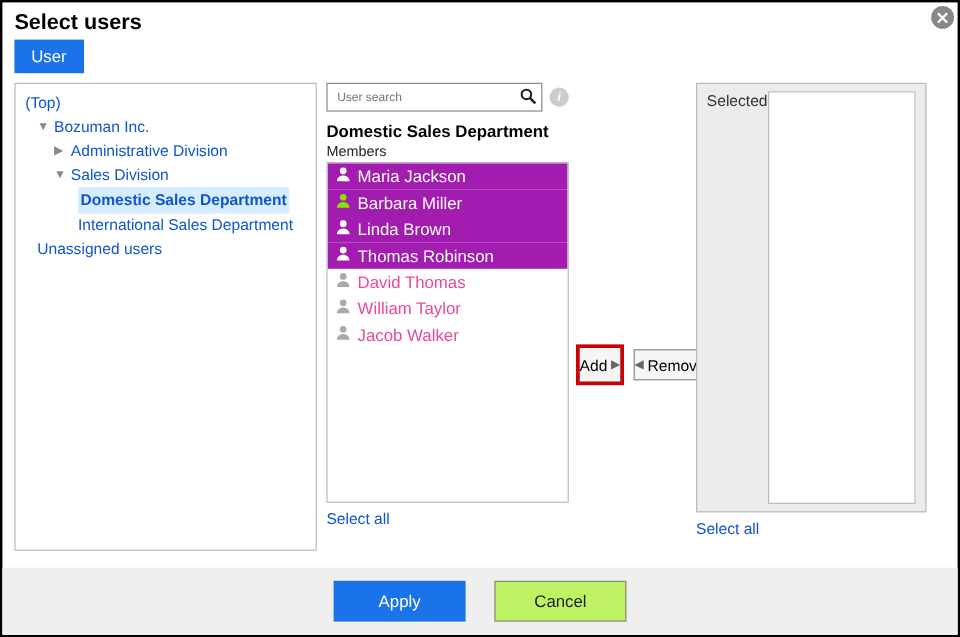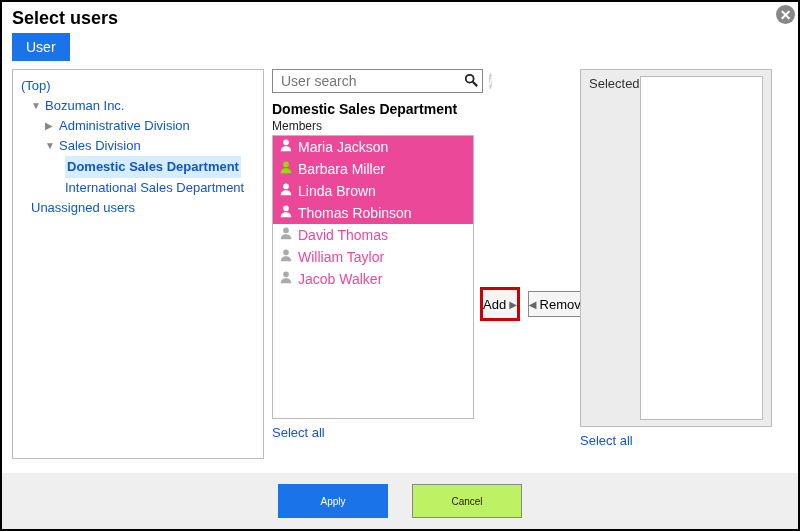--- a/index.html
+++ b/index.html
@@ -15,44 +15,44 @@
   .orgrow { display: flex; align-items: center; line-height: 20px; cursor: pointer; }
   .orgrow .tri { width: 10px; color: #888; font-size: 10px; margin-right: 4px; }
   .ind1 { padding-left: 10px; }
   .ind2 { padding-left: 24px; }
   .ind3 { padding-left: 44px; }
   .orgrow.sel span.lbl { background: #d6ecff; font-weight: bold; padding: 1px 2px; }
   .orgbox .plain { color: #1155cc; }
   .midcol { width: 202px; display: flex; flex-direction: column; }
   .searchbar { display: flex; align-items: center; gap: 6px; }
   .searchwrap { flex: 1; display: flex; border: 1px solid #888; height: 24px; align-items: center; padding: 0 4px 0 6px; }
-  .searchwrap input { border: none; outline: none; flex: 1; font-size: 14px; }
+  .searchwrap input { border: none; outline: none; flex: 1; font-size: 10px; }
   .searchwrap .mag { font-size: 14px; color: #222; }
   .infoicon { width: 16px; height: 16px; border-radius: 50%; background: #ccc; color: #fff; display: flex; align-items: center; justify-content: center; font-style: italic; font-size: 11px; font-weight: bold; }
   .grpname { font-weight: bold; font-size: 14px; margin-top: 8px; color: #000; }
   .memlabel { font-size: 12px; color: #222; margin-top: 2px; }
   .memlist { border: 1px solid #bbb; height: 284px; margin-top: 2px; overflow: hidden; }
   .member { display: flex; align-items: center; padding: 2px 6px; font-size: 14px; line-height: 18px; }
   .member .picon { font-size: 14px; margin-right: 5px; }
-  .member.sel { background: #ec4899; color: #fff; }
+  .member.sel { background: #a21caf; color: #fff; }
   .member.sel .picon { color: #fff; }
   .member.sel.green .picon { color: #8ee000; }
   .member.unsel { color: #ec4899; }
   .member.unsel .picon { color: #aaa; }
   .selall { color: #1155cc; font-size: 13px; margin-top: 6px; cursor: pointer; }
   .btncol { width: 90px; padding-top: 80px; display: flex; flex-direction: row; gap: 10px; align-items: center; }
   .abtn { width: 72px; height: 26px; border: 1px solid #888; background: #f5f5f5; font-size: 13px; display: flex; align-items: center; justify-content: center; gap: 3px; cursor: pointer; }
   .abtn.highlight { outline: 3px solid #c00; outline-offset: -1px; height: 30px; width: 78px; }
   .abtn .arr { font-size: 10px; color: #666; }
   .rightcol { flex: 1; }
   .selbox { border: 1px solid #bbb; background: #ececec; padding: 6px 8px; height: 358px; display: flex; }
   .selhdr { font-size: 13px; color: #333; margin-bottom: 4px; }
   .selarea { flex: 1; background: #fff; border: 1px solid #bbb; }
   .footer { position: absolute; bottom: 0; left: 0; right: 0; height: 56px; background: #efefef; display: flex; align-items: center; justify-content: center; gap: 24px; }
-  .fbtn { width: 110px; height: 34px; display: flex; align-items: center; justify-content: center; font-size: 10px; cursor: pointer; }
+  .fbtn { width: 110px; height: 34px; display: flex; align-items: center; justify-content: center; font-size: 14px; cursor: pointer; }
   .fbtn.apply { background: #1a73e8; color: #fff; border: none; }
   .fbtn.cancel { background: #bef264; color: #222; border: 1px solid #888; }
 </style>
 </head>
 <body>
 
 <div class="outer">
   <div class="close-icon">✕</div>
 
   <div class="header">

